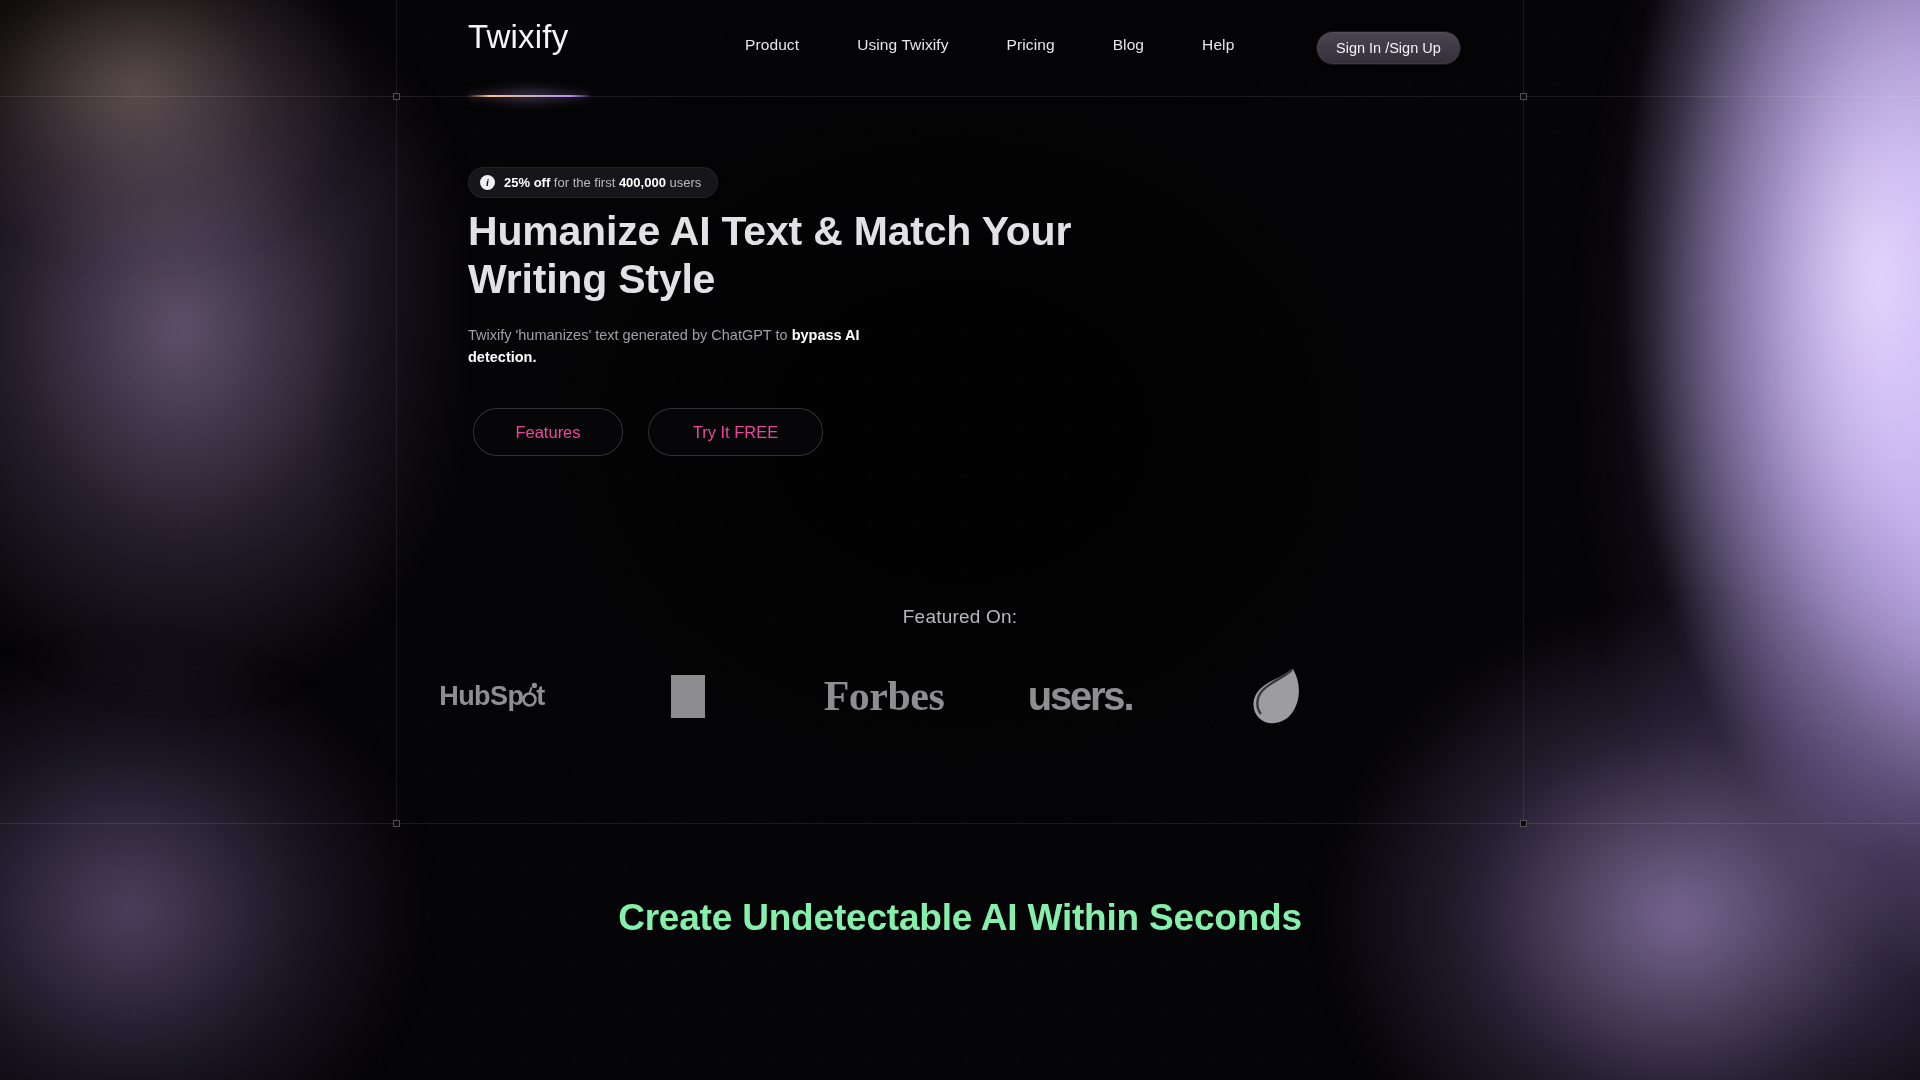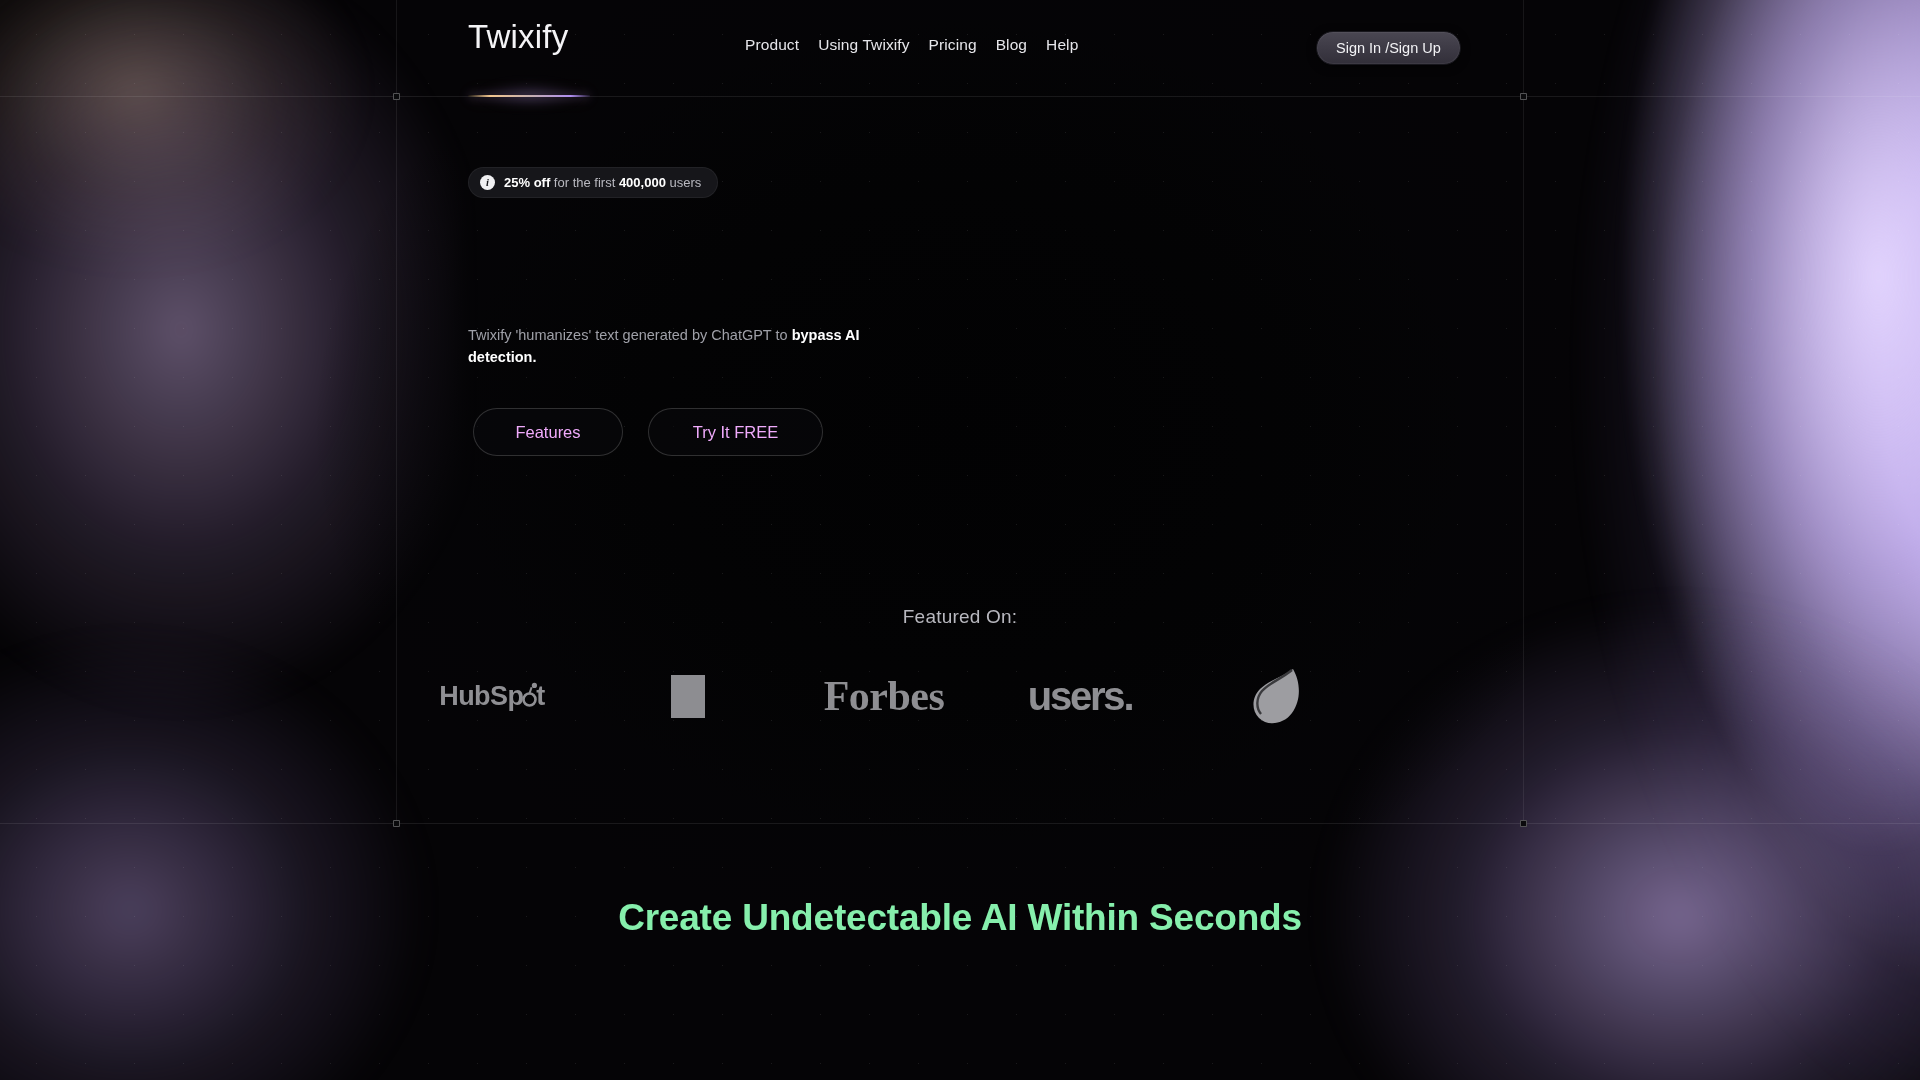--- a/index.html
+++ b/index.html
@@ -122,21 +122,21 @@
     display:flex; align-items:center;
     z-index:20;
   }
   .logo {
     position:absolute; left:468px; top:18px;
     font-size:33px; font-weight:400; letter-spacing:0.2px;
     color:#f4f4f6;
   }
   nav.mainnav {
     position:absolute; left:745px; top:36px;
-    display:flex; gap:19px; align-items:center;
+    display:flex; gap:58px; align-items:center;
   }
   nav.mainnav a {
     font-size:15.5px; color:#e6e6ea; text-decoration:none;
     letter-spacing:0.1px; white-space:nowrap;
   }
   .signin {
     position:absolute; left:1316px; top:31px;
     padding:8px 19px;
     border-radius:22px;
     border:1.6px solid #17161c;
@@ -191,21 +191,21 @@
     position:absolute; left:473px; top:312px;
     display:flex; gap:25px;
   }
   .btn {
     height:48px; min-width:150px;
     display:inline-flex; align-items:center; justify-content:center;
     padding:0 32px;
     border-radius:26px;
     border:1px solid rgba(255,255,255,0.17);
     background:rgba(10,10,12,0.55);
-    color:#f0abfc; font-size:16.5px;
+    color:#ec4899; font-size:16.5px;
     cursor:pointer;
     white-space:nowrap;
   }
   .btn.secondary { min-width:175px; }
 
   
   .featured-label {
     position:absolute; left:0; top:510px; width:1920px;
     text-align:center; font-size:19px; color:#b8b8bf; letter-spacing:0.2px;
   }
@@ -284,20 +284,21 @@
   <button class="signin">Sign In /Sign Up</button>
 </header>
 
 <section class="hero">
 
   <div class="badge">
     <span class="info-icon">i</span>
     <span><b>25% off</b><span> for the first </span><b>400,000</b><span> users</span></span>
   </div>
 
+  <h1 class="headline">Humanize AI Text &amp; Match Your Writing Style</h1>
 
   <p class="sub"><span>Twixify 'humanizes' text generated by ChatGPT to </span><b>bypass AI detection.</b></p>
 
   <div class="cta-row">
     <button class="btn">Features</button>
     <button class="btn secondary">Try It FREE</button>
   </div>
 
   <div class="featured-label">Featured On:</div>
 

